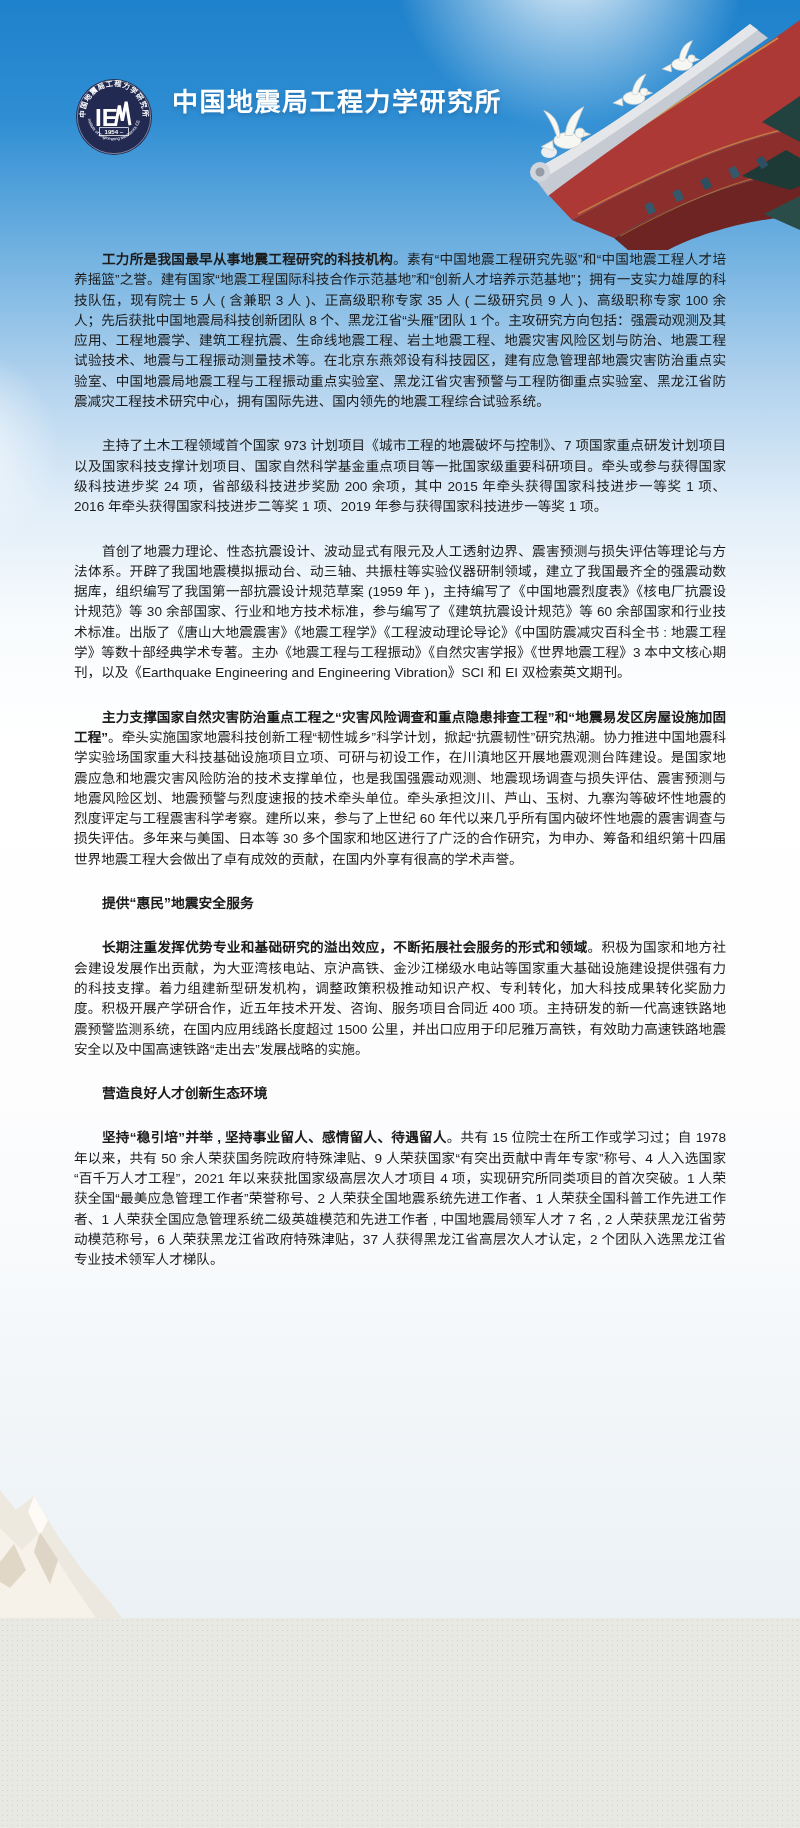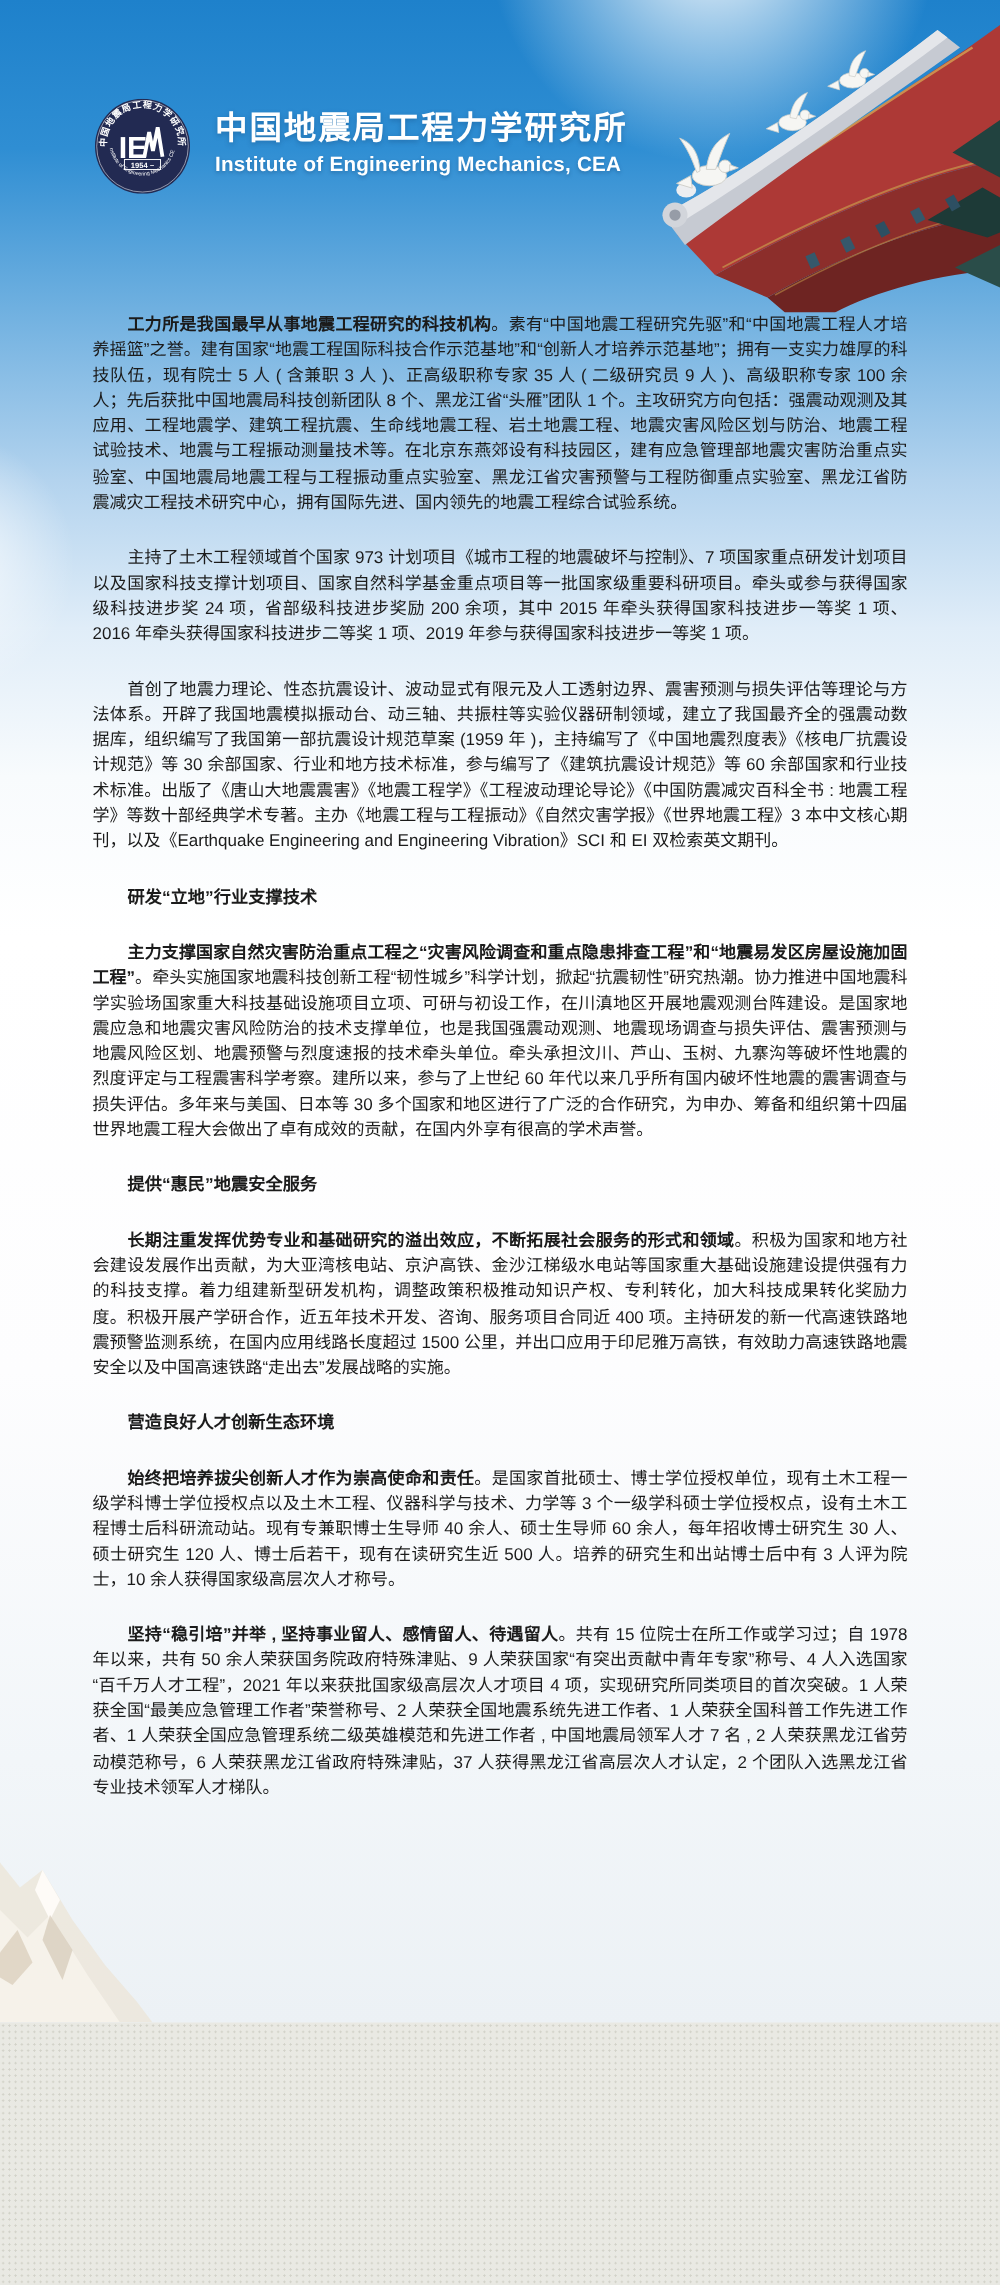--- a/index.html
+++ b/index.html
@@ -105,33 +105,30 @@
       <textPath href="#arcBot" startOffset="50%" text-anchor="middle">Institute of Engineering Mechanics CEA</textPath>
     </text>
     <text x="40" y="62" text-anchor="middle" font-size="32" font-weight="800" fill="#ffffff">IE</text>
     <polyline points="52,61 57,35 61,55 66,30 71,61" fill="none" stroke="#ffffff" stroke-width="4" stroke-linejoin="miter"></polyline>
     <rect x="31" y="64" width="38" height="10.5" fill="none" stroke="#ffffff" stroke-width="1"></rect>
     <text x="50" y="72.5" text-anchor="middle" font-size="8" font-weight="700" fill="#ffffff">1954 ~</text>
   </svg>
 
   <div class="titles">
     <h1 class="title-cn">中国地震局工程力学研究所</h1>
-    <p class="title-en">Institute of Engineering Mechanics, CEA</p>
   </div>
 
   <div class="article">
       <p><b>工力所是我国最早从事地震工程研究的科技机构</b>。素有“中国地震工程研究先驱”和“中国地震工程人才培养摇篮”之誉。建有国家“地震工程国际科技合作示范基地”和“创新人才培养示范基地”；拥有一支实力雄厚的科技队伍，现有院士 5 人 ( 含兼职 3 人 )、正高级职称专家 35 人 ( 二级研究员 9 人 )、高级职称专家 100 余人；先后获批中国地震局科技创新团队 8 个、黑龙江省“头雁”团队 1 个。主攻研究方向包括：强震动观测及其应用、工程地震学、建筑工程抗震、生命线地震工程、岩土地震工程、地震灾害风险区划与防治、地震工程试验技术、地震与工程振动测量技术等。在北京东燕郊设有科技园区，建有应急管理部地震灾害防治重点实验室、中国地震局地震工程与工程振动重点实验室、黑龙江省灾害预警与工程防御重点实验室、黑龙江省防震减灾工程技术研究中心，拥有国际先进、国内领先的地震工程综合试验系统。</p>
       <p>主持了土木工程领域首个国家 973 计划项目《城市工程的地震破坏与控制》、7 项国家重点研发计划项目以及国家科技支撑计划项目、国家自然科学基金重点项目等一批国家级重要科研项目。牵头或参与获得国家级科技进步奖 24 项，省部级科技进步奖励 200 余项，其中 2015 年牵头获得国家科技进步一等奖 1 项、2016 年牵头获得国家科技进步二等奖 1 项、2019 年参与获得国家科技进步一等奖 1 项。</p>
       <p>首创了地震力理论、性态抗震设计、波动显式有限元及人工透射边界、震害预测与损失评估等理论与方法体系。开辟了我国地震模拟振动台、动三轴、共振柱等实验仪器研制领域，建立了我国最齐全的强震动数据库，组织编写了我国第一部抗震设计规范草案 (1959 年 )，主持编写了《中国地震烈度表》《核电厂抗震设计规范》等 30 余部国家、行业和地方技术标准，参与编写了《建筑抗震设计规范》等 60 余部国家和行业技术标准。出版了《唐山大地震震害》《地震工程学》《工程波动理论导论》《中国防震减灾百科全书 : 地震工程学》等数十部经典学术专著。主办《地震工程与工程振动》《自然灾害学报》《世界地震工程》3 本中文核心期刊，以及《Earthquake Engineering and Engineering Vibration》SCI 和 EI 双检索英文期刊。</p>
-      <h2>研发“立地”行业支撑技术</h2>
       <p><b>主力支撑国家自然灾害防治重点工程之“灾害风险调查和重点隐患排查工程”和“地震易发区房屋设施加固工程”</b>。牵头实施国家地震科技创新工程“韧性城乡”科学计划，掀起“抗震韧性”研究热潮。协力推进中国地震科学实验场国家重大科技基础设施项目立项、可研与初设工作，在川滇地区开展地震观测台阵建设。是国家地震应急和地震灾害风险防治的技术支撑单位，也是我国强震动观测、地震现场调查与损失评估、震害预测与地震风险区划、地震预警与烈度速报的技术牵头单位。牵头承担汶川、芦山、玉树、九寨沟等破坏性地震的烈度评定与工程震害科学考察。建所以来，参与了上世纪 60 年代以来几乎所有国内破坏性地震的震害调查与损失评估。多年来与美国、日本等 30 多个国家和地区进行了广泛的合作研究，为申办、筹备和组织第十四届世界地震工程大会做出了卓有成效的贡献，在国内外享有很高的学术声誉。</p>
       <h2>提供“惠民”地震安全服务</h2>
       <p><b>长期注重发挥优势专业和基础研究的溢出效应，不断拓展社会服务的形式和领域</b>。积极为国家和地方社会建设发展作出贡献，为大亚湾核电站、京沪高铁、金沙江梯级水电站等国家重大基础设施建设提供强有力的科技支撑。着力组建新型研发机构，调整政策积极推动知识产权、专利转化，加大科技成果转化奖励力度。积极开展产学研合作，近五年技术开发、咨询、服务项目合同近 400 项。主持研发的新一代高速铁路地震预警监测系统，在国内应用线路长度超过 1500 公里，并出口应用于印尼雅万高铁，有效助力高速铁路地震安全以及中国高速铁路“走出去”发展战略的实施。</p>
       <h2>营造良好人才创新生态环境</h2>
-      <p><b>始终把培养拔尖创新人才作为崇高使命和责任</b>。是国家首批硕士、博士学位授权单位，现有土木工程一级学科博士学位授权点以及土木工程、仪器科学与技术、力学等 3 个一级学科硕士学位授权点，设有土木工程博士后科研流动站。现有专兼职博士生导师 40 余人、硕士生导师 60 余人，每年招收博士研究生 30 人、硕士研究生 120 人、博士后若干，现有在读研究生近 500 人。培养的研究生和出站博士后中有 3 人评为院士，10 余人获得国家级高层次人才称号。</p>
       <p><b>坚持“稳引培”并举 , 坚持事业留人、感情留人、待遇留人</b>。共有 15 位院士在所工作或学习过；自 1978 年以来，共有 50 余人荣获国务院政府特殊津贴、9 人荣获国家“有突出贡献中青年专家”称号、4 人入选国家“百千万人才工程”，2021 年以来获批国家级高层次人才项目 4 项，实现研究所同类项目的首次突破。1 人荣获全国“最美应急管理工作者”荣誉称号、2 人荣获全国地震系统先进工作者、1 人荣获全国科普工作先进工作者、1 人荣获全国应急管理系统二级英雄模范和先进工作者 , 中国地震局领军人才 7 名 , 2 人荣获黑龙江省劳动模范称号，6 人荣获黑龙江省政府特殊津贴，37 人获得黑龙江省高层次人才认定，2 个团队入选黑龙江省专业技术领军人才梯队。</p>
     </div>
 
   <svg class="mountain" viewBox="0 0 190 186" aria-hidden="true">
     <polygon points="0,186 0,58 16,78 34,64 58,104 84,140 110,170 122,186" fill="#ece6da" opacity=".85"></polygon>
     <polygon points="0,186 0,96 22,118 40,100 70,148 96,186" fill="#f6f2ea"></polygon>
     <polygon points="0,130 14,112 26,138 10,156 0,150" fill="#d9cdbb" opacity=".75"></polygon>
     <polygon points="34,64 48,88 40,104 28,80" fill="#fffdf9" opacity=".9"></polygon>
     <polygon points="40,100 58,128 50,152 34,120" fill="#cfc2ae" opacity=".6"></polygon>
   </svg>

